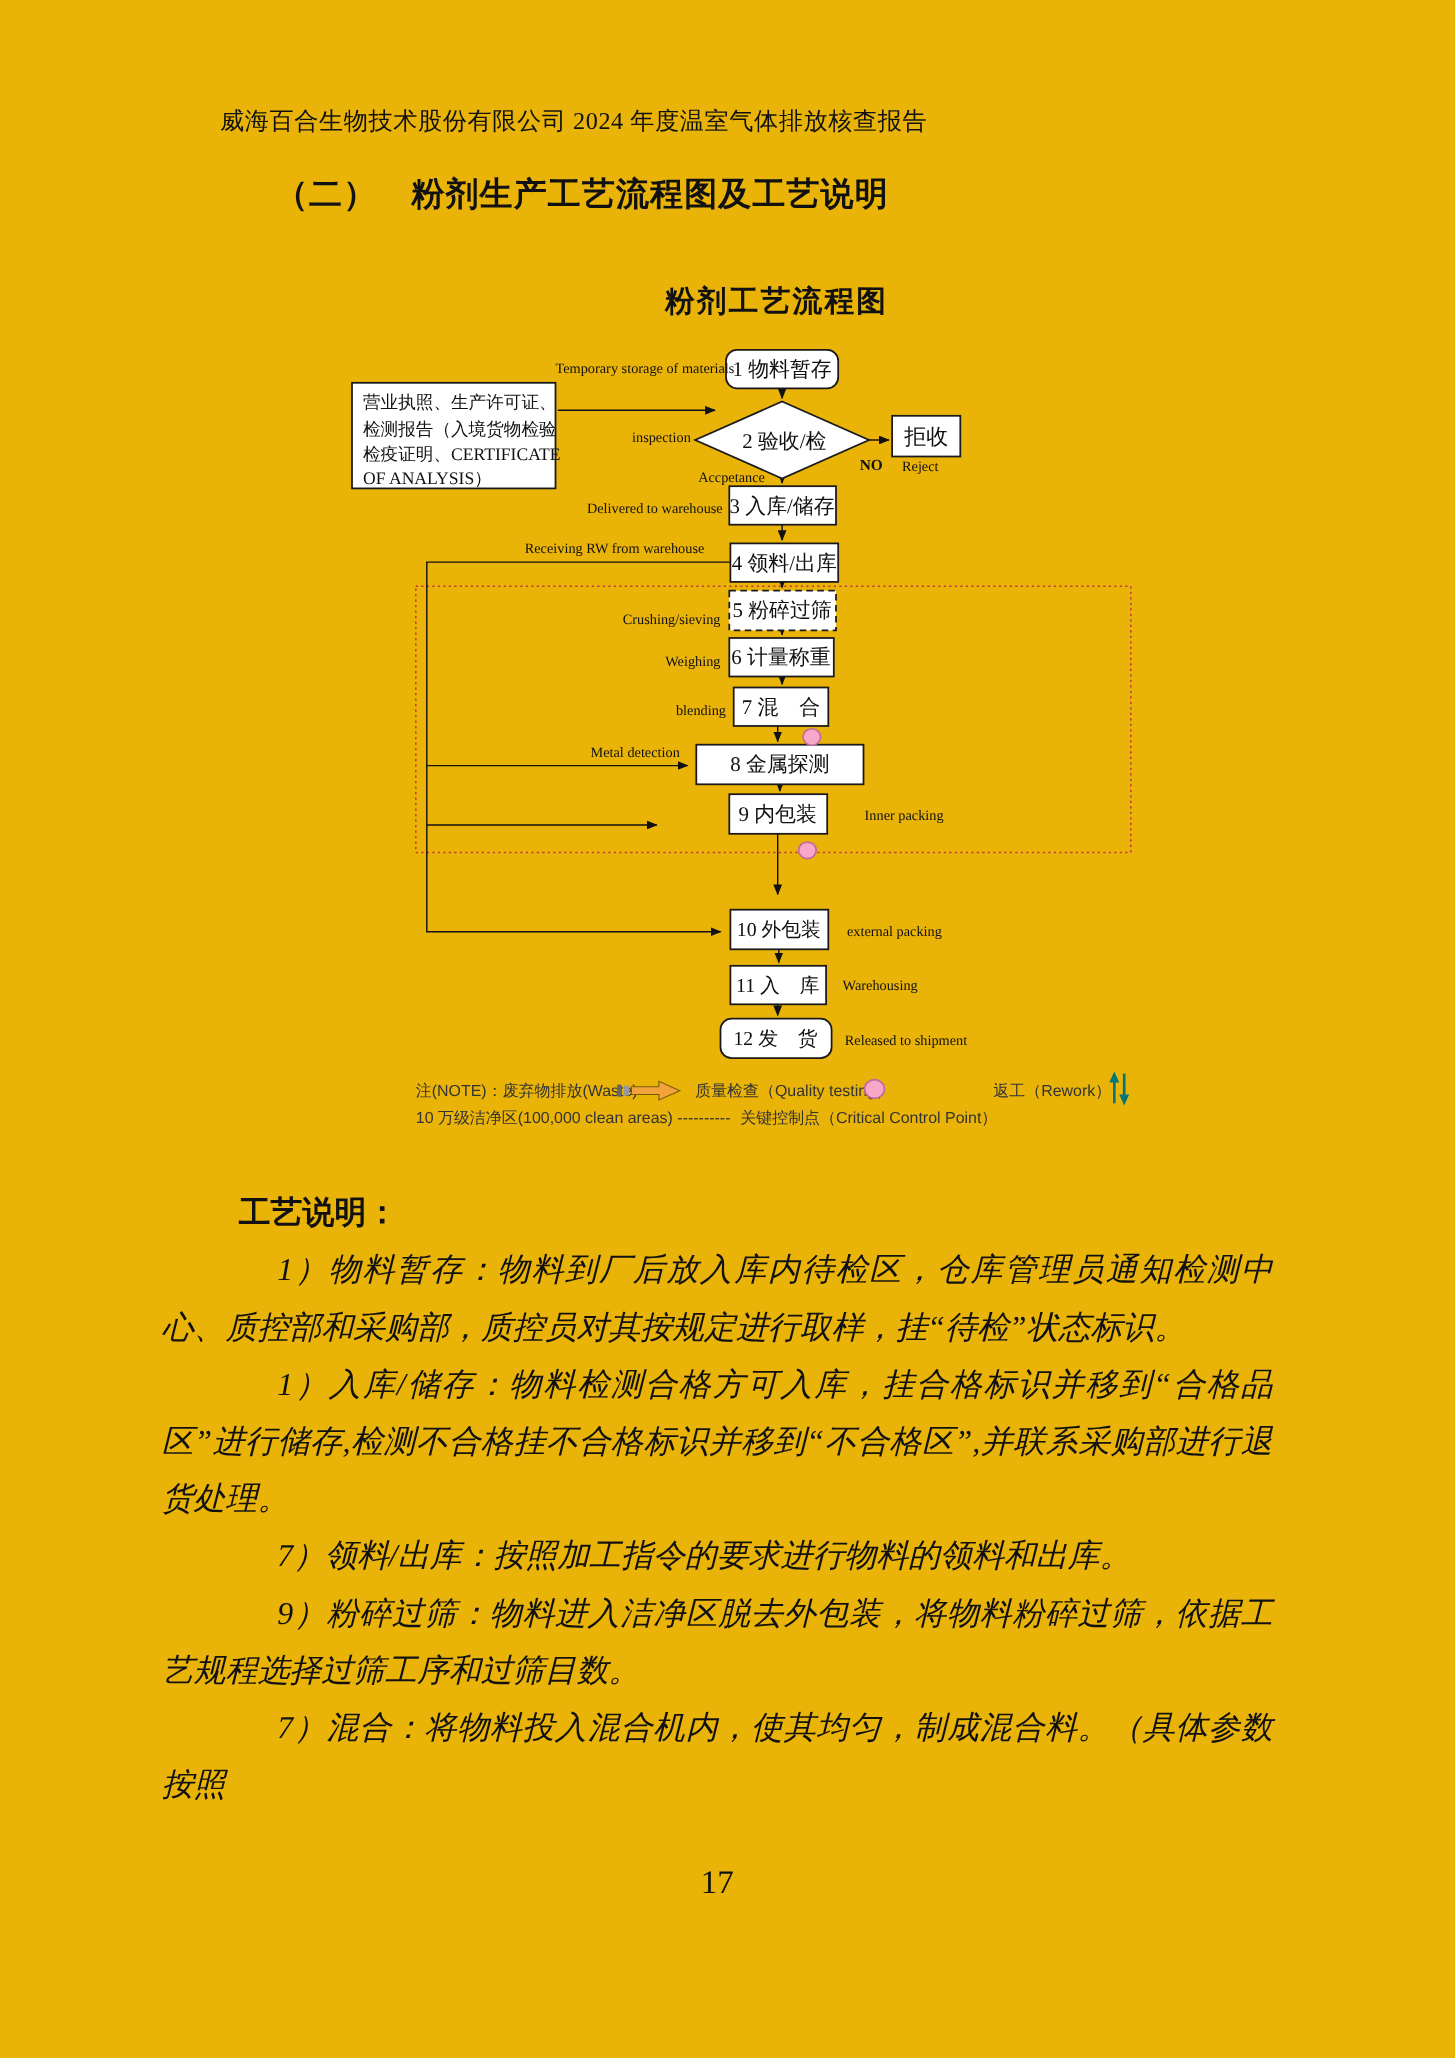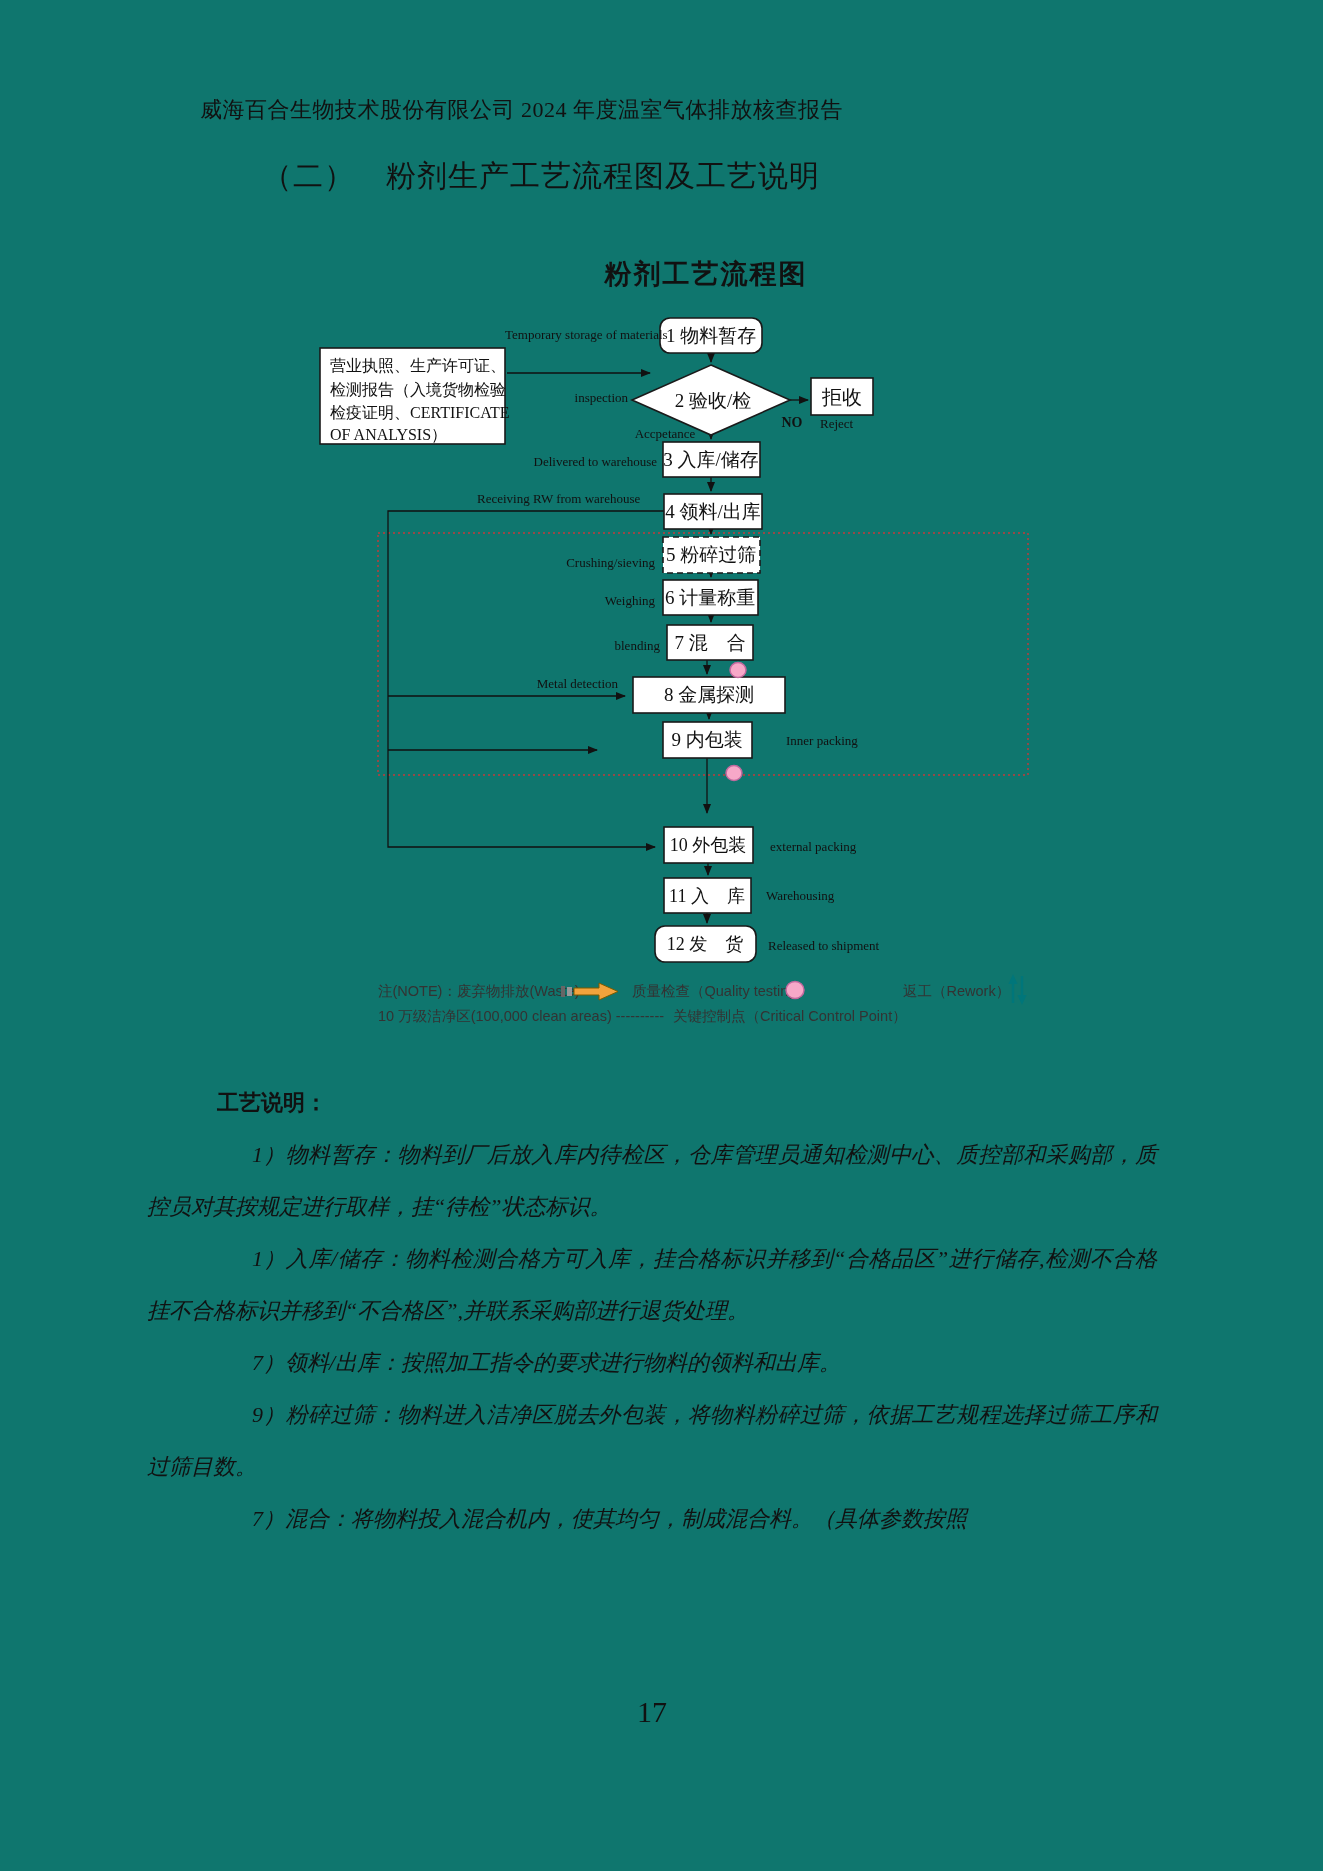--- a/index.html
+++ b/index.html
@@ -1,29 +1,29 @@
 <!DOCTYPE html>
 <html><head>
 <meta charset="utf-8">
 <style>
   html,body{margin:0;padding:0;background:#e8e8e8;}
   .page{
-    position:relative;width:1323px;height:1871px;background:#0f766e;
+    position:relative;width:1323px;height:1871px;background:#eab308;
     margin:0 auto;overflow:hidden;
     font-family:"Liberation Serif","DejaVu Serif",serif;color:#111;
   }
   .abs{position:absolute;}
   .doc-header{left:200px;top:95px;font-size:22px;letter-spacing:0.5px;white-space:pre;}
-  .doc-title{left:250px;top:156px;font-size:30px;font-weight:normal;letter-spacing:1px;white-space:pre;margin-left:12px;}
+  .doc-title{left:250px;top:156px;font-size:30px;font-weight:bold;letter-spacing:1px;white-space:pre;}
   svg.flow{left:0;top:0;width:1323px;height:1871px;}
   svg text{font-family:"Liberation Serif","DejaVu Serif",serif;fill:#111;}
   svg text.sans{font-family:"Liberation Sans","DejaVu Sans",sans-serif;fill:#333;}
   svg .box{fill:#fff;stroke:#1a1a1a;stroke-width:1.6;}
   svg .ln{stroke:#111;stroke-width:1.3;fill:none;}
-  .notes{left:147px;top:1077px;width:1010px;font-size:22px;line-height:52px;text-align:justify;}
+  .notes{left:147px;top:1077px;width:1010px;font-size:29px;line-height:52px;text-align:justify;}
   .notes p{margin:0;}
   .notes .heading{font-weight:bold;text-indent:70px;text-align:left;}
   .notes .item{text-indent:105px;font-style:italic;}
   .pageno{left:147px;top:1695px;width:1010px;text-align:center;font-size:30px;}
 </style>
 </head>
 <body>
 
 <div class="page">
 

